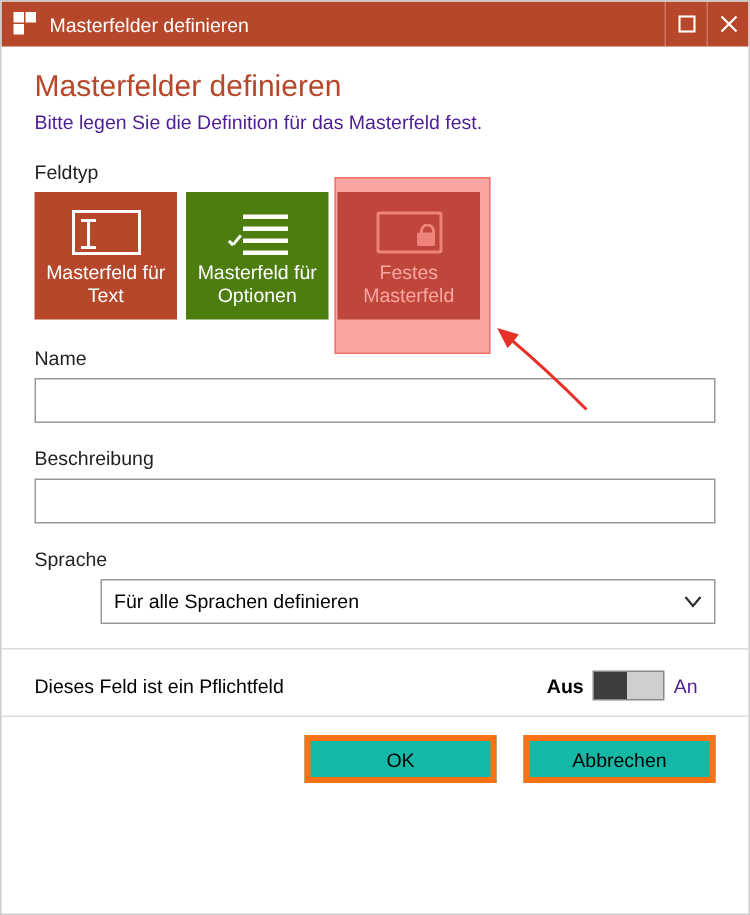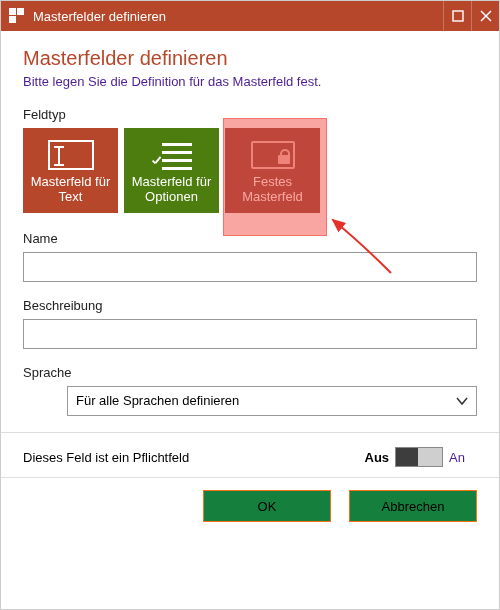--- a/index.html
+++ b/index.html
@@ -171,22 +171,22 @@
   .footer {
     border-top:1px solid #ddd;
     padding:12px 22px 14px 22px;
     display:flex;
     justify-content:flex-end;
     gap:18px;
   }
   .btn {
     min-width:128px;
     height:32px;
-    border:1px solid #f97316;
-    background:#15803d;
+    border:4px solid #f97316;
+    background:#14b8a6;
     font-size:13px;
     font-family:inherit;
     cursor:pointer;
   }
 </style>
 </head>
 <body>
 
 <div class="titlebar">
   <div class="appicon">

